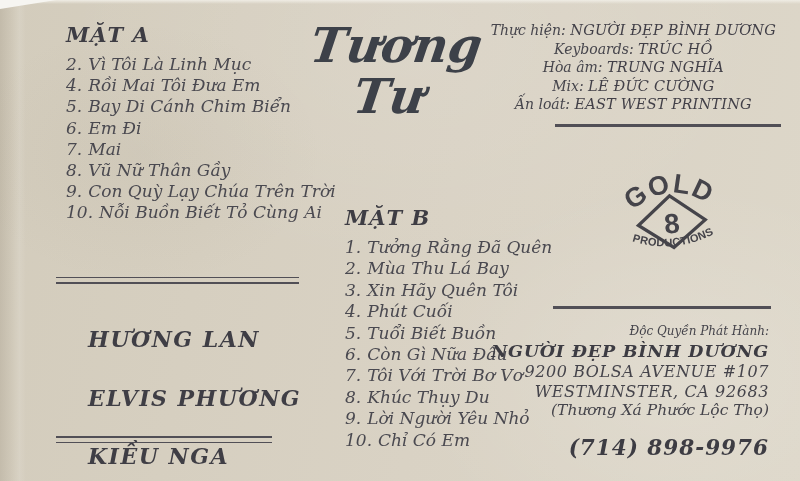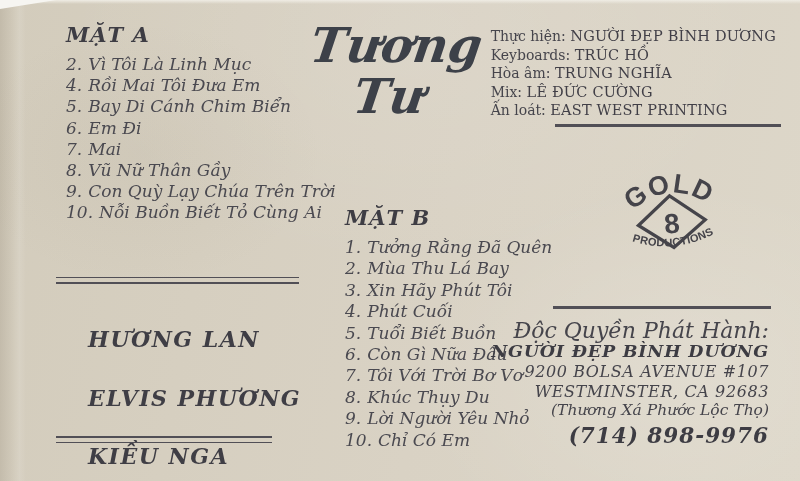--- a/index.html
+++ b/index.html
@@ -45,42 +45,42 @@
   
   .album-title { position:absolute; left:296px; top:18px; width:194px;
     text-align:center; font-style:italic; font-weight:bold; color:#3d4149;
     transform:skewX(-8deg); }
   .album-title .l1 { font-size:48px; line-height:54px; }
   .album-title .l2 { font-size:48px; line-height:49px; }
   .side-b { position:absolute; left:345px; top:205px; }
   .side-b .track-list li { line-height:21.4px; }
 
   
-  .credits { position:absolute; right:24px; top:27px; text-align:left;
-    font-size:14px; line-height:18.6px; color:#46454c; }
+  .credits { position:absolute; right:24px; top:21px; text-align:center;
+    font-style:italic; font-size:14px; line-height:18.6px; color:#46454c; }
   .credit-row { white-space:nowrap; }
   .credit-value { font-size:14.5px; letter-spacing:0.2px; color:#413f47; }
   .rule-credits { position:absolute; left:555px; top:124px; width:226px; height:3px;
     background:#514f56; }
 
   
   .logo { position:absolute; left:623px; top:167px; width:96px; height:92px; }
 
   
   .rule-dist { position:absolute; left:553px; top:306px; width:218px; height:3px;
     background:#514f56; }
   .distribution { position:absolute; right:31px; top:321px; text-align:right;
     font-style:italic; color:#45444b; }
-  .dist-heading { font-size:22px; line-height:20px; }
+  .dist-heading { font-size:12px; line-height:20px; }
   .dist-company { font-weight:bold; font-size:17.5px; line-height:21px;
     letter-spacing:0.8px; color:#3d3c43; white-space:nowrap; }
   .dist-addr { font-size:16px; line-height:19.5px; letter-spacing:0.6px; }
   .dist-note { font-size:15.5px; line-height:19.5px; }
   .dist-phone { font-weight:bold; font-size:21.5px; line-height:25px;
-    letter-spacing:1px; margin-top:2px; color:#3d3c43; }
+    letter-spacing:1px; margin-top:14px; color:#3d3c43; }
 </style>
 </head>
 <body>
 
 <div class="card">
 
   <div class="paper-top"></div>
   <div class="fold-left"></div>
   <div class="corner-wedge"></div>
 
@@ -129,21 +129,21 @@
   </div>
 
   <div class="side-b">
     <h2 class="side-head">MẶT B</h2>
     <ol class="track-list">
 
         <li><span class="num">1.</span><span class="ttl">Tưởng Rằng Đã Quên</span></li>
 
         <li><span class="num">2.</span><span class="ttl">Mùa Thu Lá Bay</span></li>
 
-        <li><span class="num">3.</span><span class="ttl">Xin Hãy Phút Tôi</span></li>
+        <li><span class="num">3.</span><span class="ttl">Xin Hãy Quên Tôi</span></li>
 
         <li><span class="num">4.</span><span class="ttl">Phút Cuối</span></li>
 
         <li><span class="num">5.</span><span class="ttl">Tuổi Biết Buồn</span></li>
 
         <li><span class="num">6.</span><span class="ttl">Còn Gì Nữa Đâu</span></li>
 
         <li><span class="num">7.</span><span class="ttl">Tôi Với Trời Bơ Vơ</span></li>
 
         <li><span class="num">8.</span><span class="ttl">Khúc Thụy Du</span></li>

